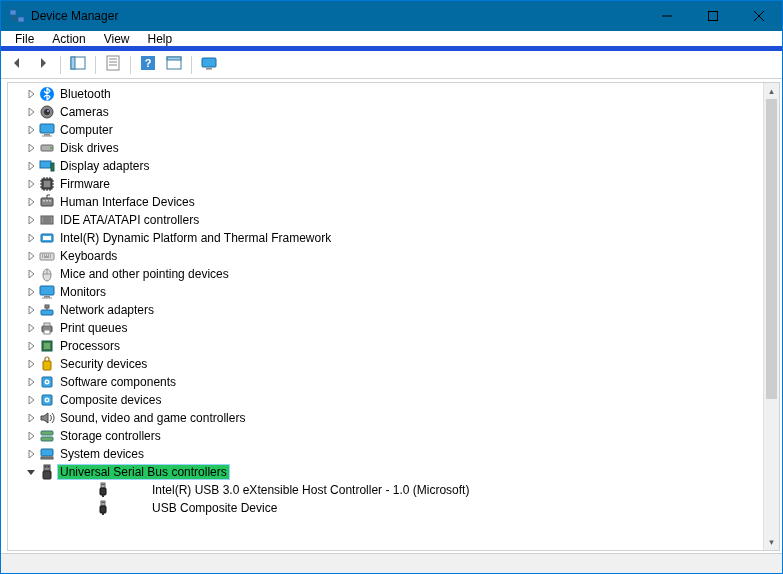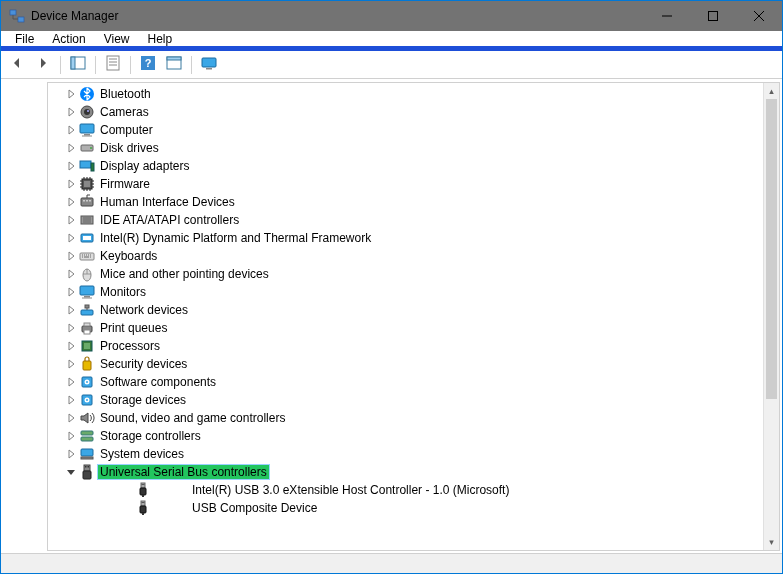--- a/index.html
+++ b/index.html
@@ -12,21 +12,21 @@
     height: 574px;
     overflow: hidden;
     border: 1px solid #0078d7;
     position: relative;
   }
   .titlebar {
     height: 30px;
     display: flex;
     align-items: center;
     padding-left: 8px;
-    background: #737373;
+    background: #0369a1;
     color: #000;
     font-size: 12px;
   }
   .titlebar .app-icon {
     width: 16px; height: 16px;
     margin-right: 6px;
     display: inline-flex;
     align-items: center;
     justify-content: center;
   }
@@ -68,21 +68,20 @@
     cursor: default;
   }
   .tool-sep {
     width: 1px; height: 18px; background: #d0d0d0; margin: 0 3px;
   }
 
   .content-outer {
     position: absolute;
     top: 79px; left: 0; right: 0; bottom: 20px;
     display: flex;
-    margin-left: 40px;
   }
   .tree-wrap {
     flex: 1;
     margin: 2px 2px 2px 6px;
     border: 1px solid #d0d0d0;
     overflow: hidden;
     position: relative;
   }
   .tree {
     position: absolute;
@@ -396,21 +395,21 @@
           <span class="expander">
             <svg width="10" height="10" viewBox="0 0 10 10">
               <path d="M3 1 L8 5 L3 9 Z" fill="none" stroke="#808080" stroke-width="1"></path>
             </svg>
           </span>
           <span class="dev-icon">
             <svg width="16" height="16" viewBox="0 0 16 16">
               <use href="#i-network"></use>
             </svg>
           </span>
-          <span class="label">Network devices</span>
+          <span class="label">Network adapters</span>
         </div>
         <div class="node level-1">
           <span class="expander">
             <svg width="10" height="10" viewBox="0 0 10 10">
               <path d="M3 1 L8 5 L3 9 Z" fill="none" stroke="#808080" stroke-width="1"></path>
             </svg>
           </span>
           <span class="dev-icon">
             <svg width="16" height="16" viewBox="0 0 16 16">
               <use href="#i-printer"></use>
@@ -461,21 +460,21 @@
           <span class="expander">
             <svg width="10" height="10" viewBox="0 0 10 10">
               <path d="M3 1 L8 5 L3 9 Z" fill="none" stroke="#808080" stroke-width="1"></path>
             </svg>
           </span>
           <span class="dev-icon">
             <svg width="16" height="16" viewBox="0 0 16 16">
               <use href="#i-software"></use>
             </svg>
           </span>
-          <span class="label">Storage devices</span>
+          <span class="label">Composite devices</span>
         </div>
         <div class="node level-1">
           <span class="expander">
             <svg width="10" height="10" viewBox="0 0 10 10">
               <path d="M3 1 L8 5 L3 9 Z" fill="none" stroke="#808080" stroke-width="1"></path>
             </svg>
           </span>
           <span class="dev-icon">
             <svg width="16" height="16" viewBox="0 0 16 16">
               <use href="#i-sound"></use>

